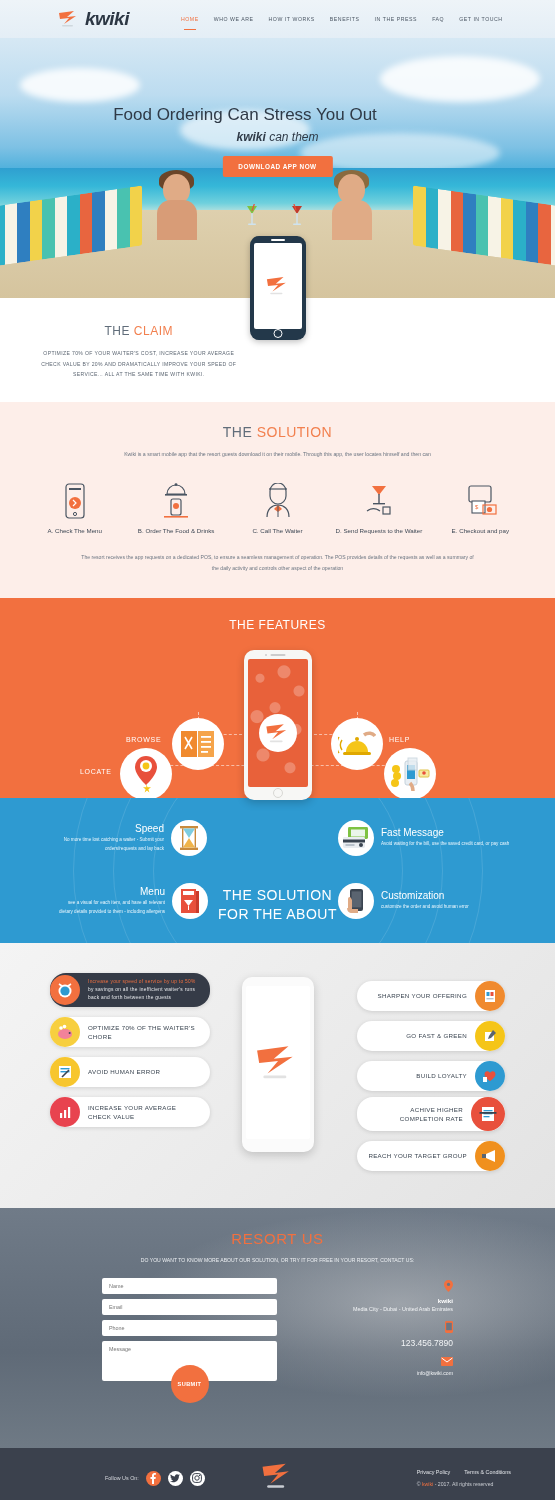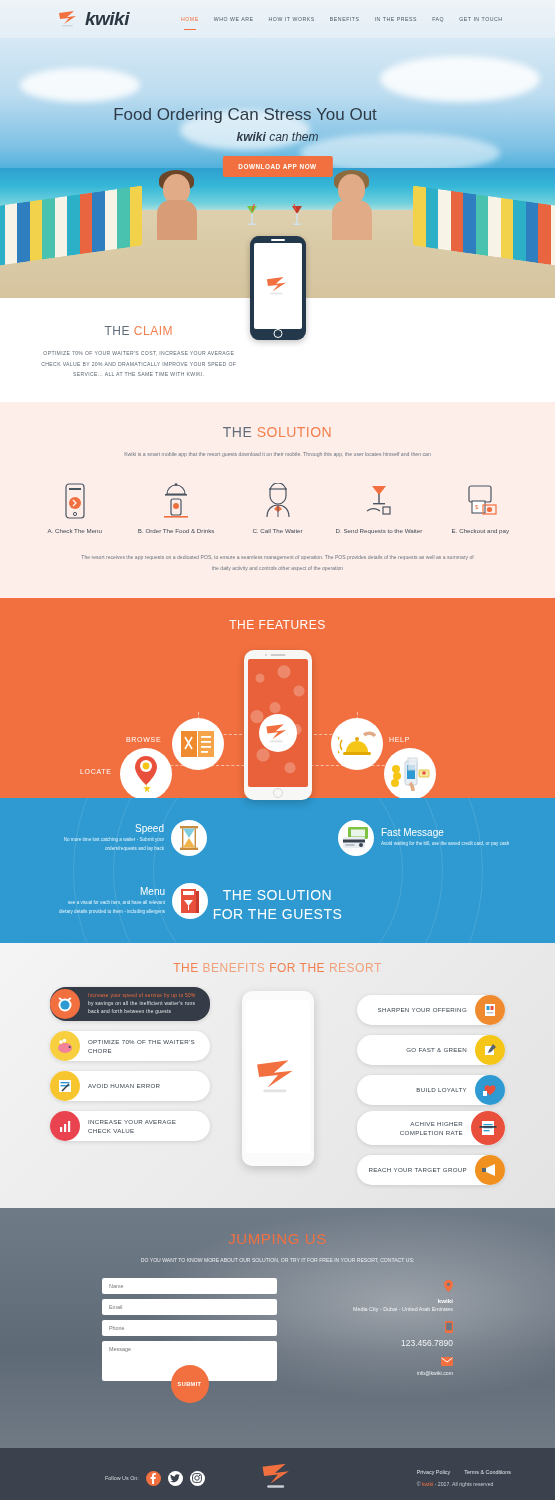--- a/index.html
+++ b/index.html
@@ -529,31 +529,42 @@
             <rect x="2.5" y="18" width="9" height="2" fill="#b9c2cb"></rect>
             <circle cx="18" cy="19" r="2" fill="#3a4450"></circle>
           </svg>
       </div>
       <div class="gtxt">
         <h4>Fast Message</h4>
         <p>Avoid waiting for the bill, use the saved credit card, or pay cash</p>
       </div>
     </div>
 
+    <div class="gitem" style="right:32px;top:85px;width:185px;">
+      <div class="gcircle">
+        <svg width="24" height="26" viewBox="0 0 24 26">
+            <rect x="6" y="1" width="13" height="22" rx="2" fill="#3a4450"></rect>
+            <rect x="7.6" y="3.4" width="9.8" height="16" fill="#5a6470"></rect>
+            <path d="M4 11c0-2 2-3 3-1l1 2v11H4z" fill="#e0ab86"></path>
+            <path d="M3 20c0 3 2 5 5 5h6v-4H8z" fill="#e0ab86"></path>
+          </svg>
+      </div>
+      <div class="gtxt">
+        <h4>Customization</h4>
+        <p>customize the order and avoid human error</p>
+      </div>
+    </div>
 
     <div class="g-title">
       <div>THE SOLUTION</div>
-      <div>FOR THE GUESTS</div>
+      <div>FOR THE ABOUT</div>
     </div>
   </div>
 
   <div class="resort">
-    <div class="sec-h2">
-      <span>THE </span><span style="color:#f2a07a">BENEFITS</span><span> FOR THE </span><span style="color:#f2a07a">RESORT</span>
-    </div>
 
     <div class="res-stage">
 
       <div class="hand">
         <svg width="110" height="125" viewBox="0 0 110 125">
           <path d="M20 125c-6-30 0-58 14-70 10-9 26-10 34-2 6 6 6 16 2 22-6 9-18 8-22 2" fill="#3d2a1d"></path>
           <path d="M58 60c8-6 20-4 24 4 3 6 1 13-4 16-6 4-14 2-17-3" fill="#4a3224"></path>
         </svg>
       </div>
       <div class="hand-phone">
@@ -660,21 +671,21 @@
             </svg>
         </span>
       </div>
 
     </div>
   </div>
 
   <div class="contact">
     <div class="contact-bg"></div>
     <div class="contact-inner">
-      <h2><span>JUMPING </span><span>US</span></h2>
+      <h2><span>RESORT </span><span>US</span></h2>
       <div class="lead">DO YOU WANT TO KNOW MORE ABOUT OUR SOLUTION, OR TRY IT FOR FREE IN YOUR RESORT, CONTACT US:</div>
 
       <div class="contact-body">
         <form class="form">
           <input type="text" placeholder="Name" style="">
           <input type="text" placeholder="Email" style="">
           <input type="text" placeholder="Phone" style="">
           <textarea placeholder="Message" style=""></textarea>
           <button type="button" class="submit">SUBMIT</button>
         </form>

